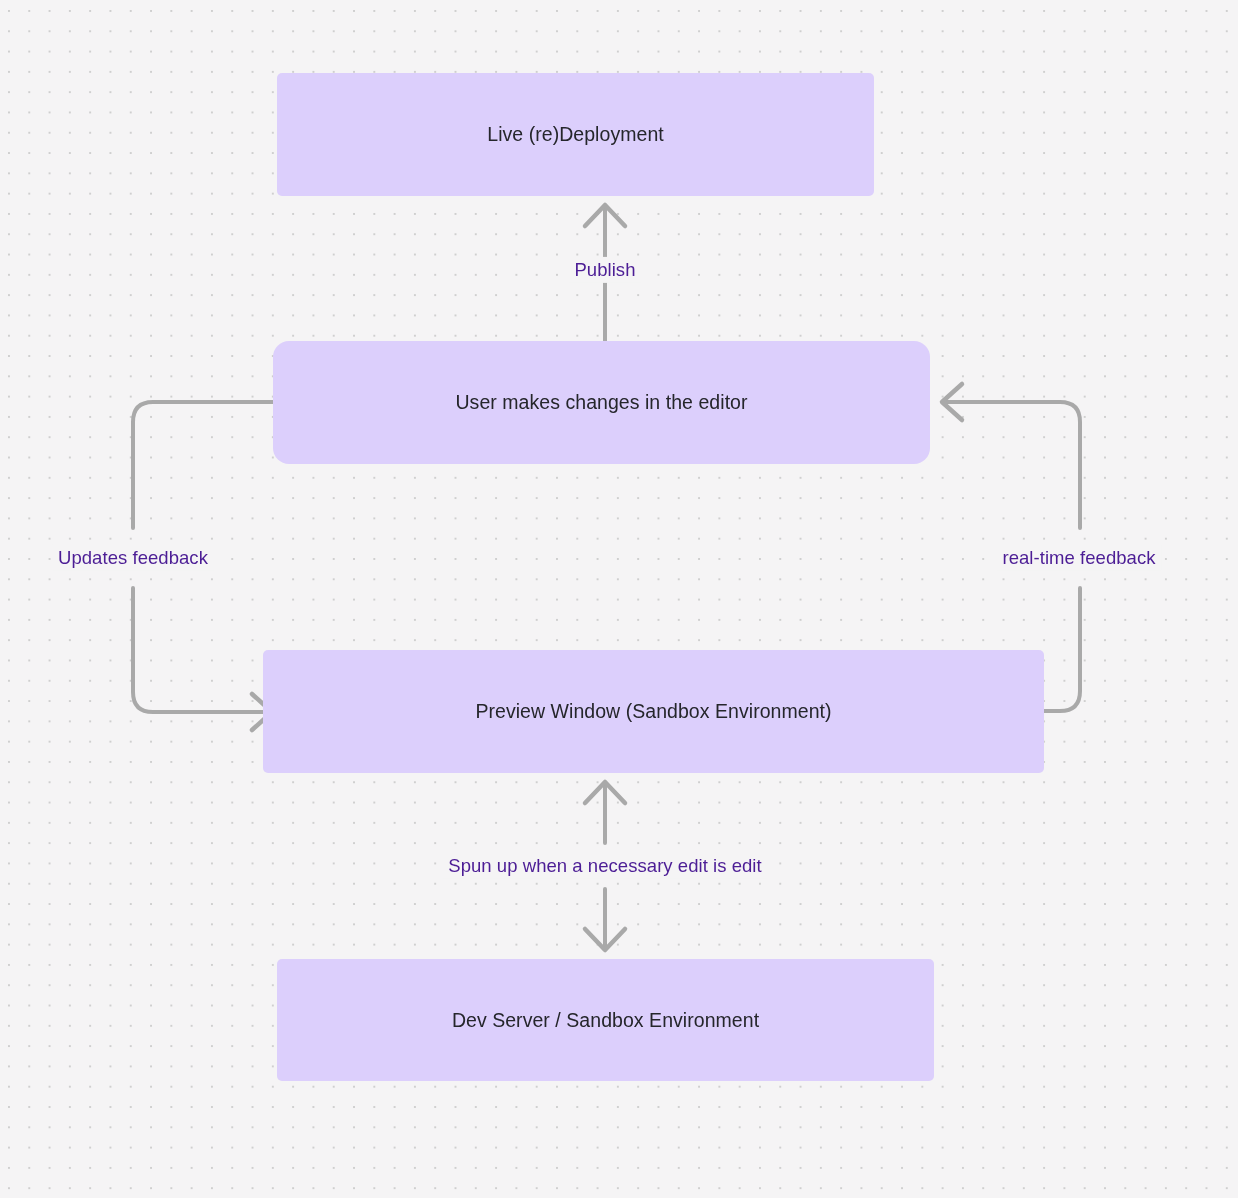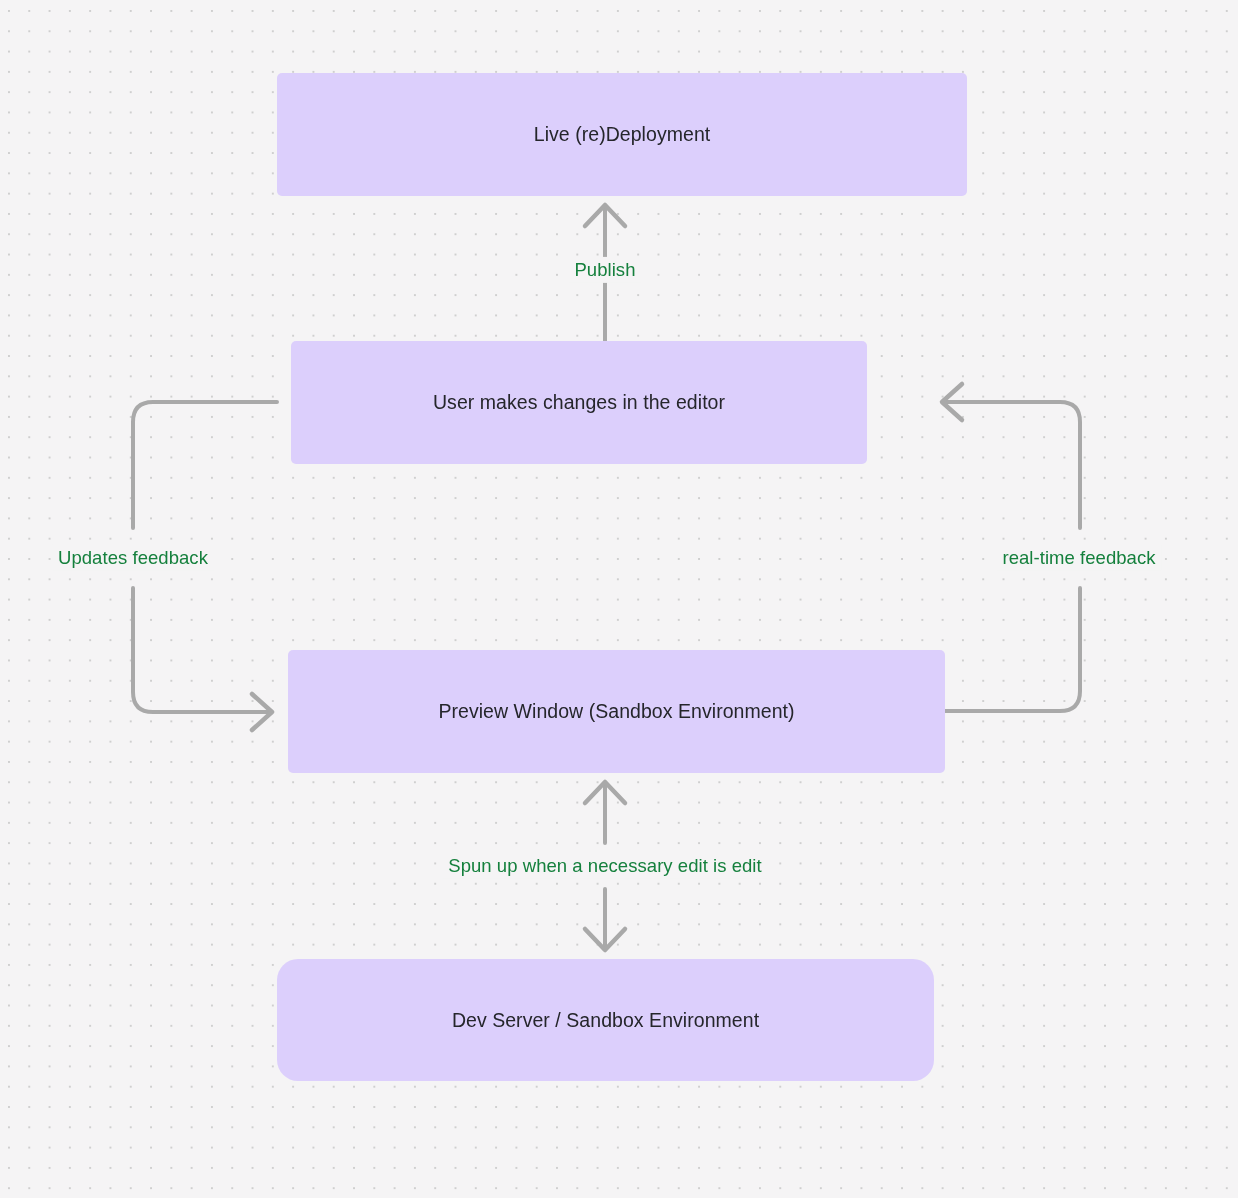--- a/index.html
+++ b/index.html
@@ -46,34 +46,34 @@
     font-size: 19.5px;
     color: #25262b;
     letter-spacing: 0.05px;
     text-align: center;
     line-height: 1.25;
     white-space: nowrap;
   }
   .edge-label {
     position: absolute;
     font-size: 18.5px;
-    color: #15803d;
+    color: #4c1d95;
     letter-spacing: 0.05px;
     white-space: nowrap;
     background-color: #f5f4f5;
     padding: 2px 6px;
     line-height: 1.2;
     transform: translate(-50%, -50%);
   }
 
   
-  #node-live      { left: 277px; top: 73px;  width: 690px; height: 123px; }
-  #node-user      { left: 291px; top: 341px; width: 576px; height: 123px; }
-  #node-preview   { left: 288px; top: 650px; width: 657px; height: 123px; }
-  #node-dev       { left: 277px; top: 959px; width: 657px; height: 122px; border-radius: 21px; }
+  #node-live      { left: 277px; top: 73px;  width: 597px; height: 123px; }
+  #node-user      { left: 273px; top: 341px; width: 657px; height: 123px; border-radius: 16px; }
+  #node-preview   { left: 263px; top: 650px; width: 781px; height: 123px; }
+  #node-dev       { left: 277px; top: 959px; width: 657px; height: 122px; }
 </style>
 </head>
 <body>
 
 <div id="canvas">
 
   <svg class="edges" width="1238" height="1198" viewBox="0 0 1238 1198" xmlns="http://www.w3.org/2000/svg">
 
     <g>
       <path d="M 605 341 L 605 255" stroke="#a9a9a9" stroke-width="4" fill="none" stroke-linecap="round"></path>

